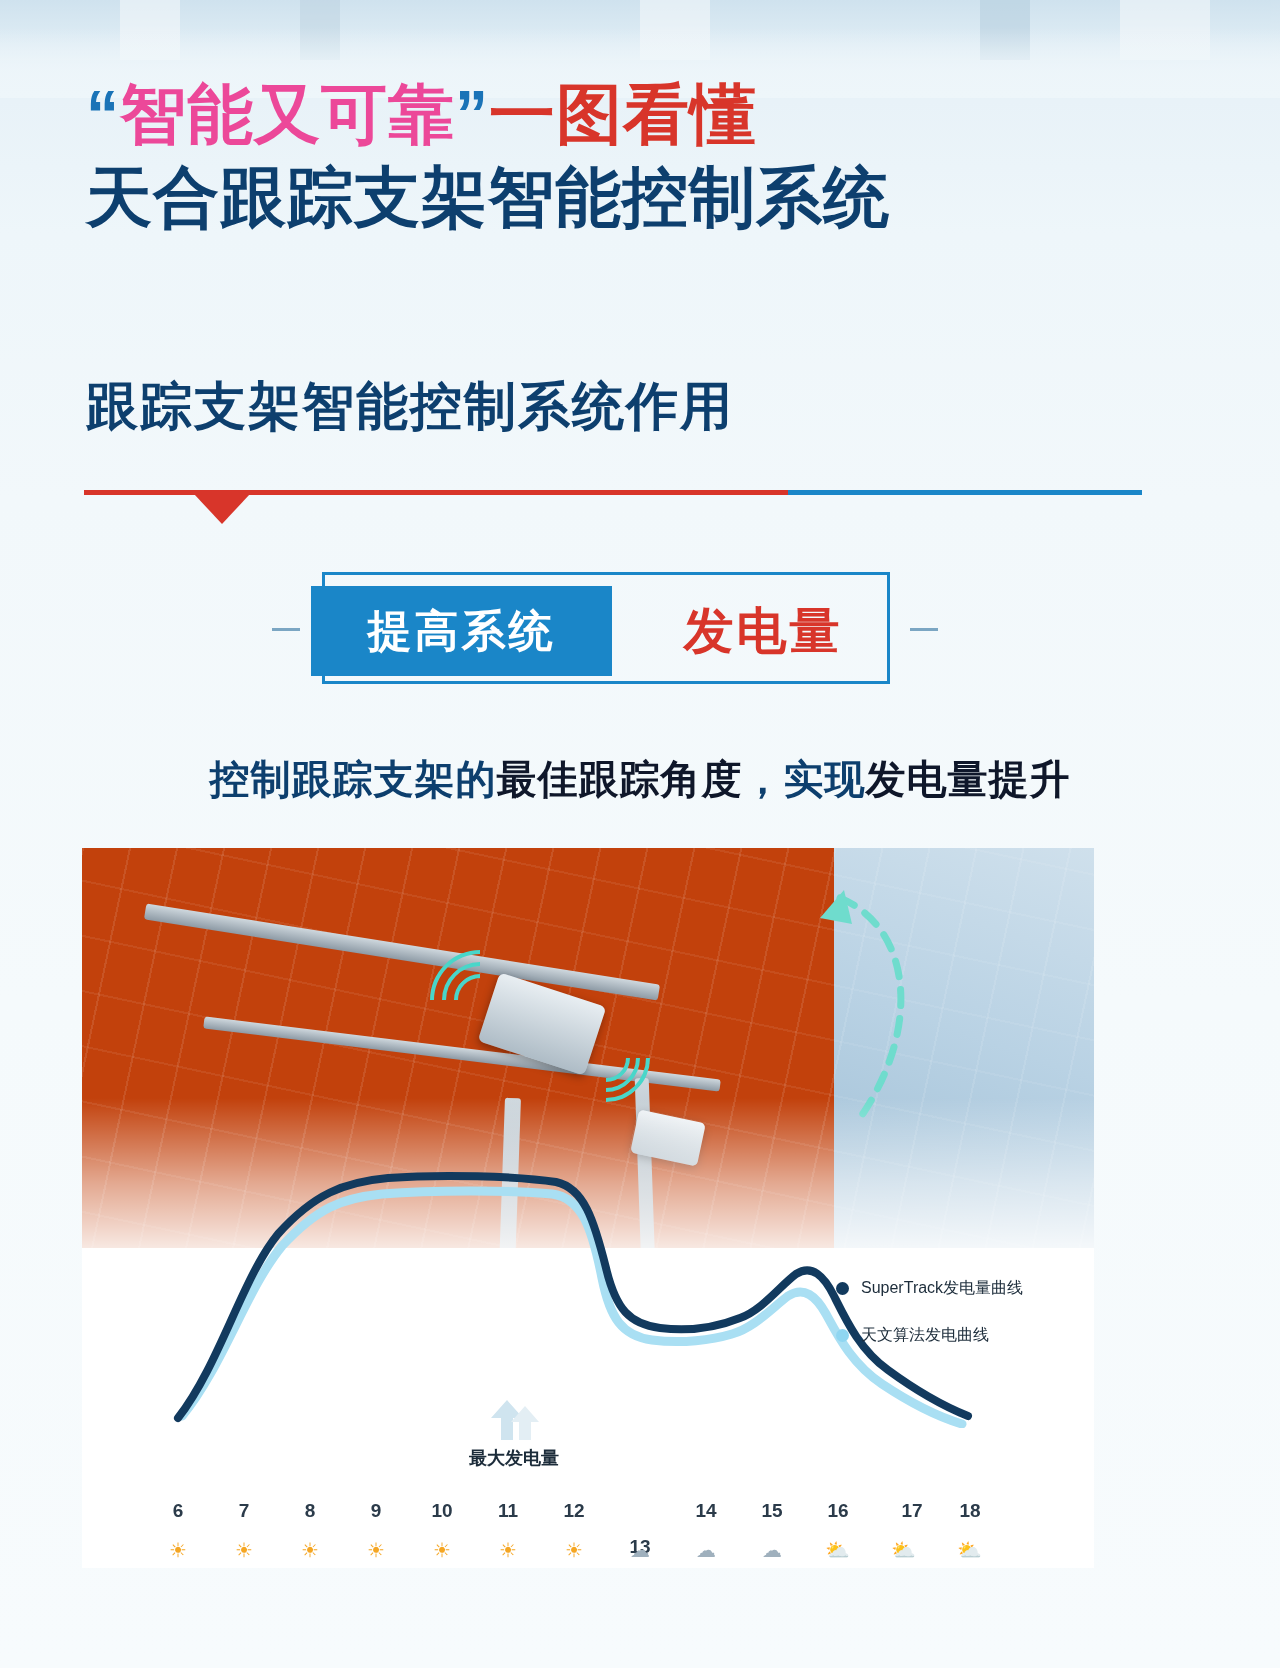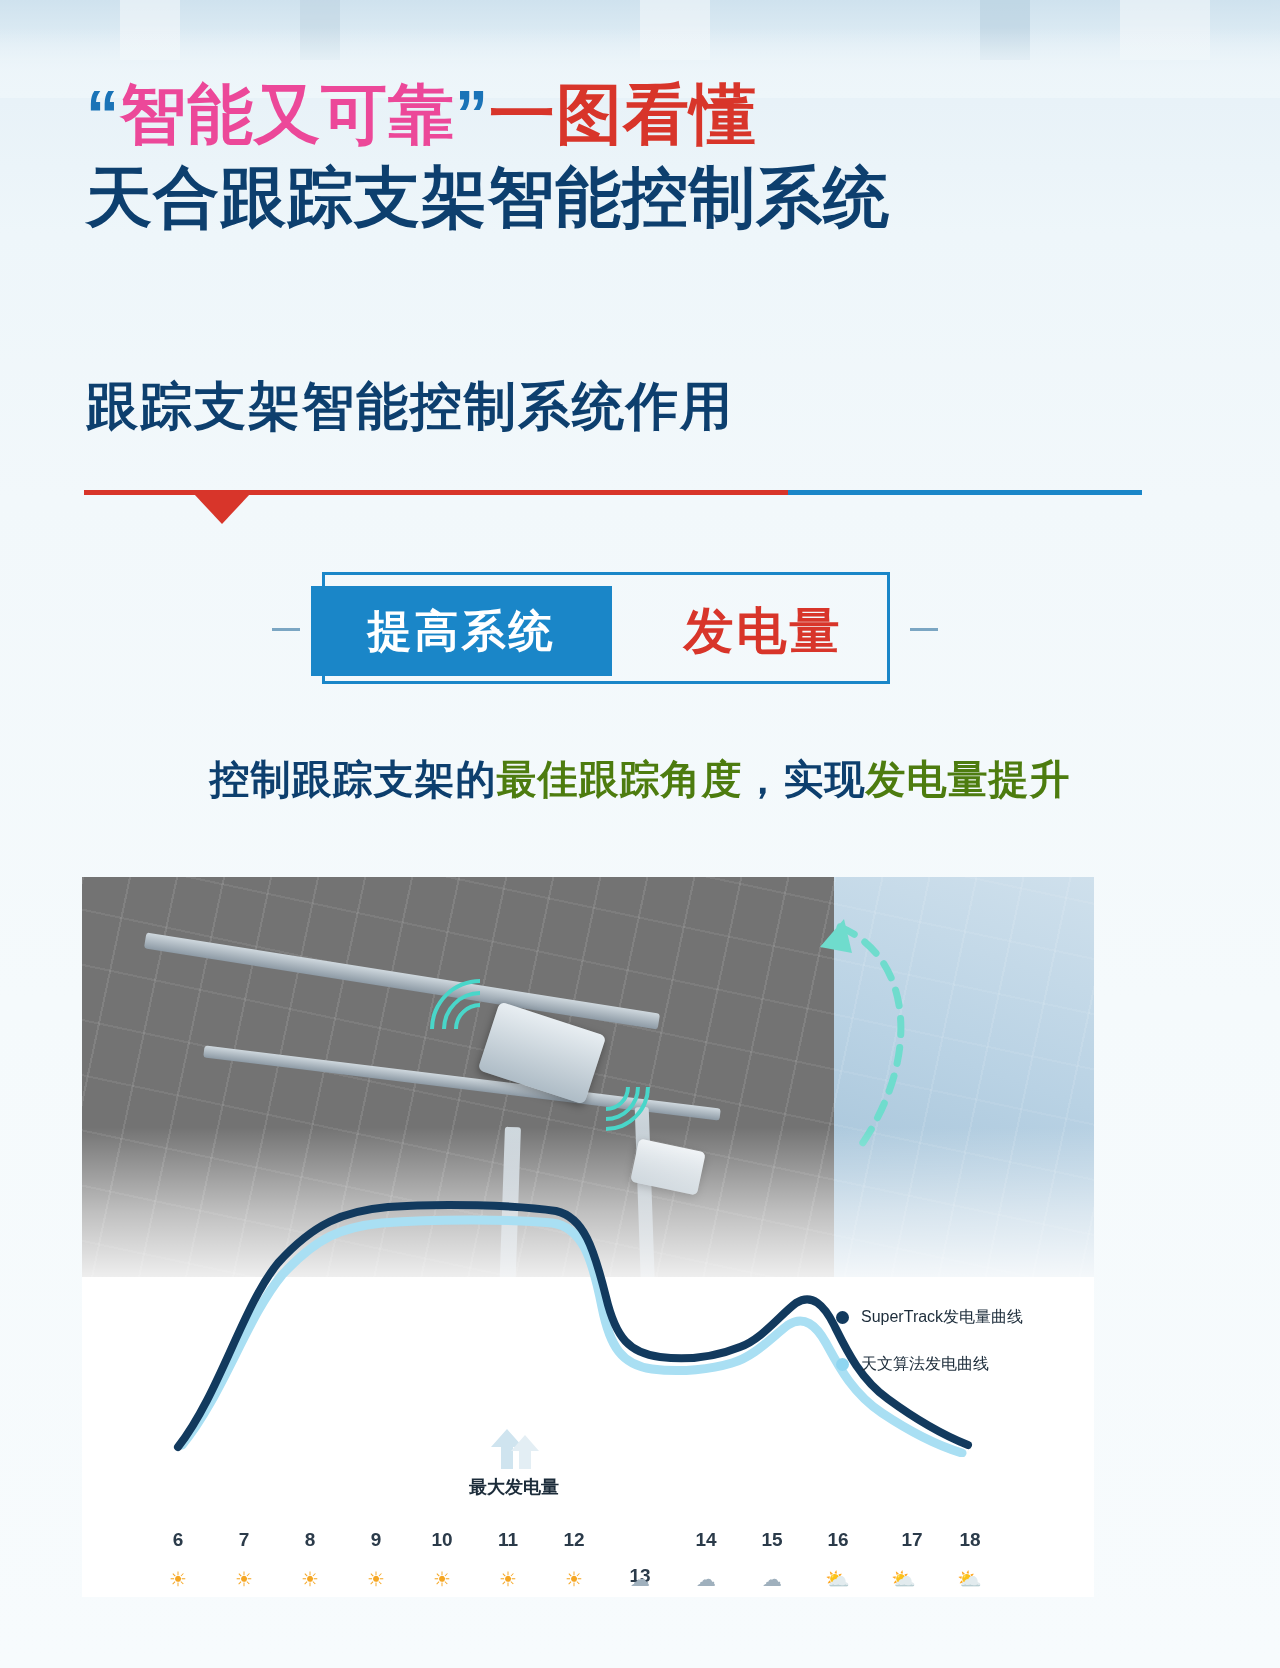--- a/index.html
+++ b/index.html
@@ -65,26 +65,26 @@
     color:#d8352a;font-size:50px;font-weight:bold;letter-spacing:3px;
   }
   .tick-left{position:absolute;left:272px;top:56px;width:28px;height:3px;background:#7ba6c3;}
   .tick-right{position:absolute;left:910px;top:56px;width:28px;height:3px;background:#7ba6c3;}
 
   
   .caption{
     position:absolute;left:0;top:752px;width:1280px;text-align:center;
     font-size:40px;font-weight:bold;color:#0d3f6e;letter-spacing:1px;
   }
-  .caption .red{color:#4d7c0f;}
+  .caption .red{color:#0f172a;}
 
   
   .card{
-    position:absolute;left:82px;top:877px;width:1012px;height:720px;
-    overflow:hidden;background:#737373;
+    position:absolute;left:82px;top:848px;width:1012px;height:720px;
+    overflow:hidden;background:#c2410c;
   }
   
   .panels{position:absolute;left:0;top:0;width:1012px;height:420px;overflow:hidden;
     background:linear-gradient(160deg,#7d93a8 0%,#5b7governed 0%,#4e6a85 35%,#37506a 70%,#2b4157 100%);}
   .sky{position:absolute;right:0;top:0;width:260px;height:420px;
     background:linear-gradient(200deg,#cfe0ec 0%,#b9d2e4 45%,#9dbdd4 100%);}
   .panelgrid{
     position:absolute;left:0;top:0;width:1012px;height:420px;
     background:
       repeating-linear-gradient(102deg, rgba(255,255,255,.10) 0 2px, rgba(255,255,255,0) 2px 46px),

